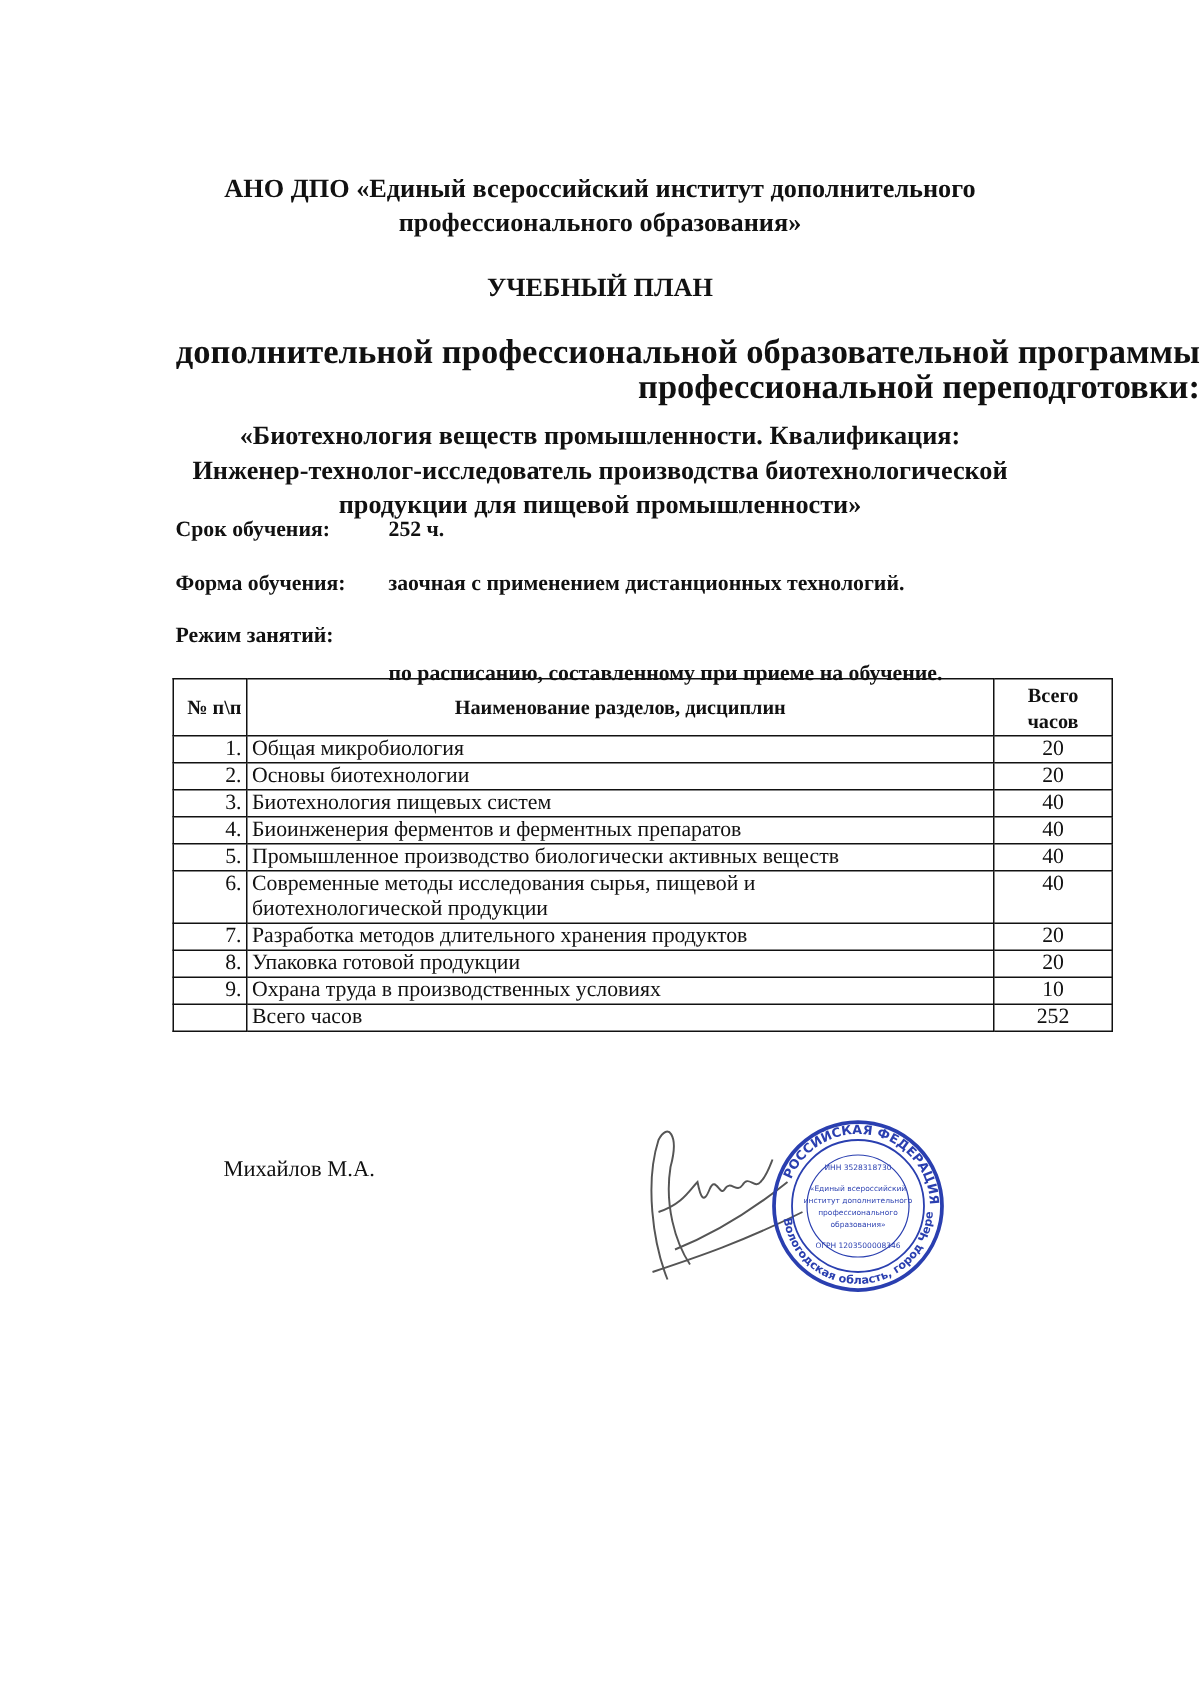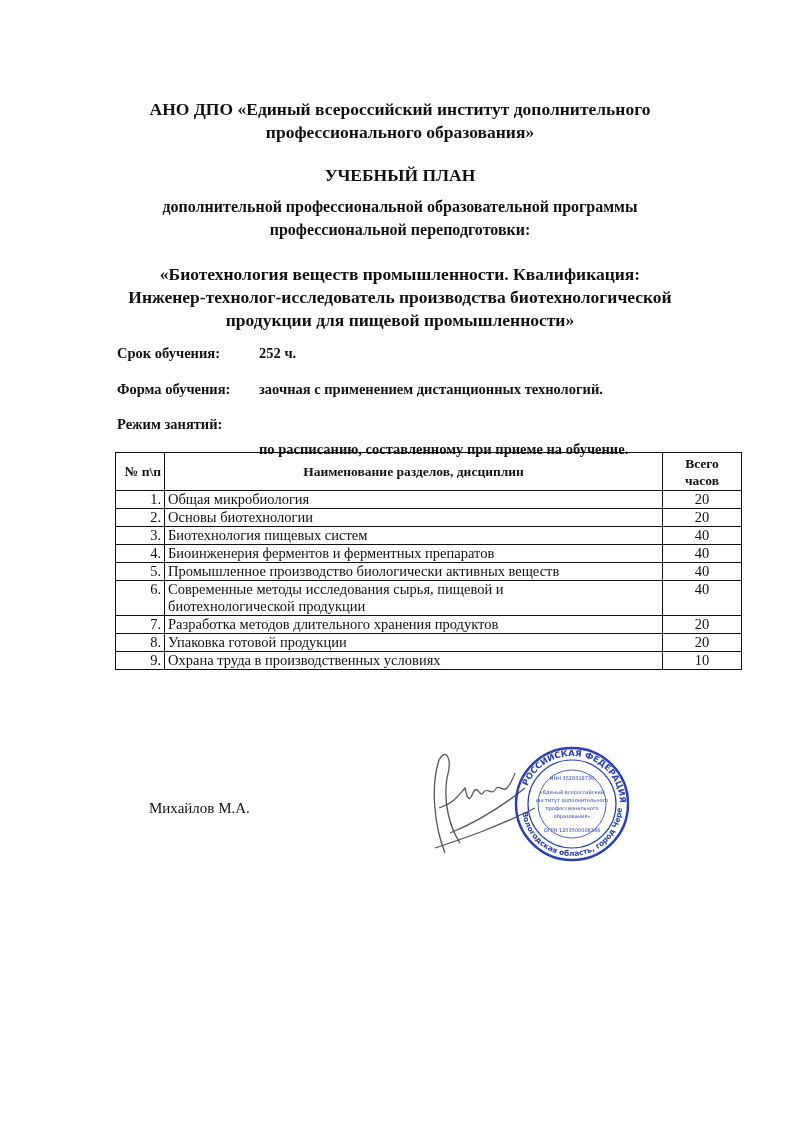--- a/index.html
+++ b/index.html
@@ -1,36 +1,36 @@
 <!DOCTYPE html>
 <html><head>
 <meta charset="utf-8">
 <style>
   html, body { margin: 0; padding: 0; background: #ffffff; }
   body { width: 800px; height: 1130px; position: relative; overflow: hidden;
          font-family: "Liberation Serif", "DejaVu Serif", serif; color: #111; }
-  .center { position: absolute; left: 0; width: 800px; text-align: center; font-weight: bold; }
+  .center { position: absolute; left: 0; width: 800px; text-align: center; font-weight: bold; margin-top: 16px; }
   .org { top: 98px; font-size: 17.5px; line-height: 23px; }
   .title { top: 165px; font-size: 17.5px; }
-  .subtitle { top: 195px; font-size: 16px; line-height: 23px; }
+  .subtitle { top: 207px; font-size: 23px; line-height: 23px; text-align: right; }
   .program { top: 263px; font-size: 17.5px; line-height: 23px; }
   .meta-row { position: absolute; left: 117px; font-size: 14.5px; font-weight: bold; }
   .meta-row .lbl { position: absolute; left: 0; white-space: nowrap; }
   .meta-row .val { position: absolute; white-space: nowrap; }
   table.plan { position: absolute; left: 115px; top: 452px; width: 627px;
                border-collapse: collapse; font-size: 14.5px; }
   table.plan td, table.plan th { border: 1.5px solid #111; padding: 0 3px; line-height: 17px; vertical-align: top; }
   table.plan th { font-weight: bold; vertical-align: middle; font-size: 13.5px; }
   .c-num { width: 42px; text-align: right; }
   .c-hours { width: 72px; text-align: center; }
   th.c-num { text-align: right; padding-left: 2px; }
   td.bold { font-weight: bold; }
   td.mid { vertical-align: middle; }
   .sign { position: absolute; left: 117px; top: 770px; font-size: 15px; line-height: 20px; }
-  .sign .name { padding-left: 32px; margin-top: 28px; }
+  .sign .name { padding-left: 32px; }
   .signature { position: absolute; left: 425px; top: 748px; }
   .stamp { position: absolute; left: 512px; top: 744px; }
 </style>
 </head>
 <body>
 
 <div class="center org">
   <div>АНО ДПО «Единый всероссийский институт дополнительного</div>
   <div>профессионального образования»</div>
 </div>
@@ -112,20 +112,25 @@
   <tr>
     <td class="c-num">8.</td>
     <td>Упаковка готовой продукции</td>
     <td class="c-hours">20</td>
   </tr>
   <tr>
     <td class="c-num">9.</td>
     <td>Охрана труда в производственных условиях</td>
     <td class="c-hours">10</td>
   </tr>
+  <tr>
+    <td class="c-num"></td>
+    <td>Всего часов</td>
+    <td class="c-hours">252</td>
+  </tr>
 </tbody>
   </table>
 
 <div class="sign">
   <div class="name">Михайлов М.А.</div>
 </div>
 
 <svg class="signature" width="120" height="110" viewBox="0 0 120 110">
   <path d="M20 105 C 10 80, 5 40, 14 12 C 20 0, 28 8, 22 30 C 18 55, 25 80, 35 95
            M14 60 C 30 55, 35 45, 40 40 C 42 50, 44 55, 48 45 C 52 35, 55 50, 58 45

